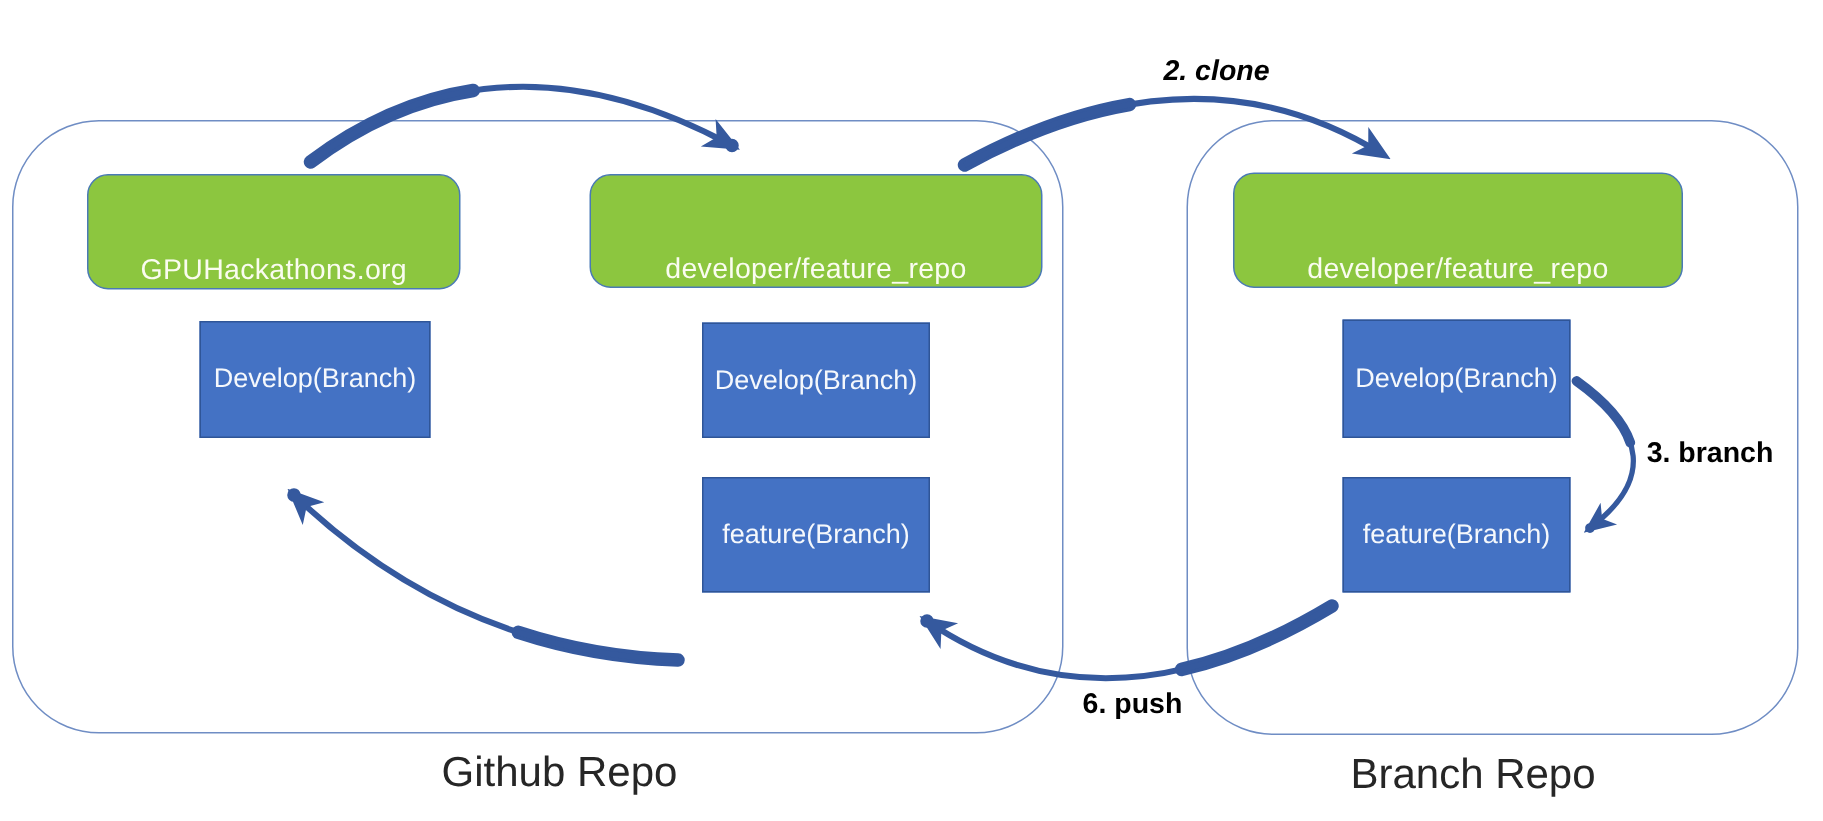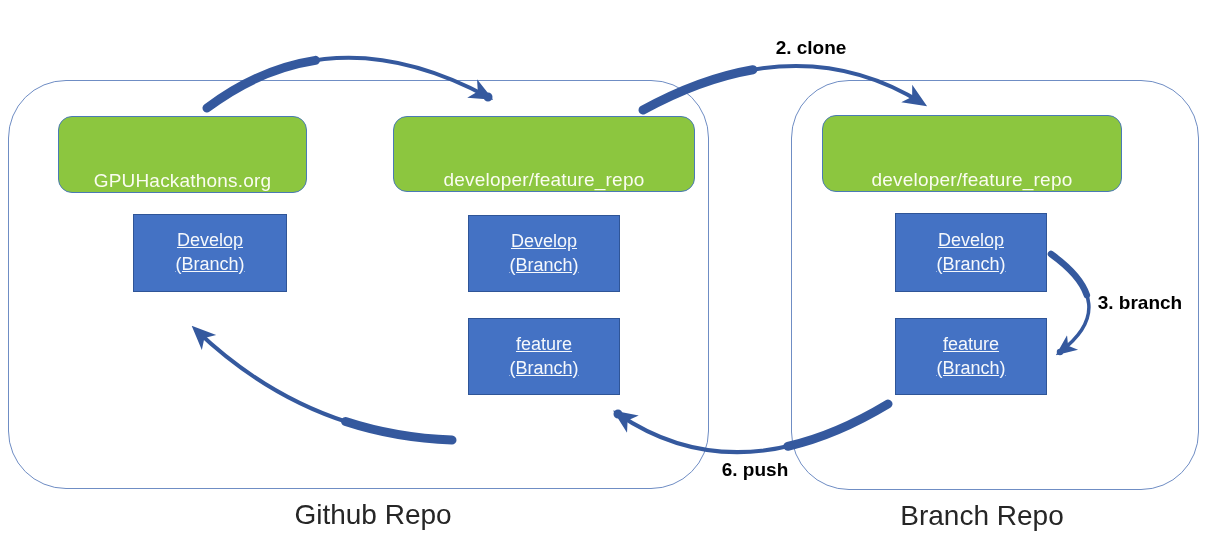--- a/index.html
+++ b/index.html
@@ -23,36 +23,36 @@
   .repo-box{
     position:absolute; display:flex; align-items:flex-end; justify-content:center;
     background:var(--repo-box-fill); border:1px solid var(--repo-box-border);
     border-radius:14px; color:var(--repo-box-text); font-size:19px; letter-spacing:.2px;
   }
   .rb-upstream{ left:58px;  top:116px; width:247px; height:75px; }
   .rb-fork    { left:393px; top:116px; width:300px; height:74px; }
   .rb-clone   { left:822px; top:115px; width:298px; height:75px; }
 
   .branch-box{
-    position:absolute; display:flex; flex-direction:column; align-items:center; justify-content:center;
+    position:absolute; display:flex; flex-direction:row; align-items:center; justify-content:center;
     background:var(--branch-box-fill); border:1px solid var(--branch-box-border);
-    color:var(--branch-box-text); font-size:18px; line-height:1.32; text-align:center;text-decoration:underline;
+    color:var(--branch-box-text); font-size:18px; line-height:1.32; text-align:center;
   }
   .bb-gh-develop   { left:133px; top:214px; width:152px; height:76px; }
   .bb-mid-develop  { left:468px; top:215px; width:150px; height:75px; }
   .bb-mid-feature  { left:468px; top:318px; width:150px; height:75px; }
   .bb-local-develop{ left:895px; top:213px; width:150px; height:77px; }
   .bb-local-feature{ left:895px; top:318px; width:150px; height:75px; }
 
   .step{
     position:absolute; font-weight:bold; font-size:19px; color:var(--step-label-color);
     text-align:center; white-space:nowrap;
   }
   .st-fork  { left:290px;  top:20px;  width:160px; }
-  .st-clone { left:731px;  top:37px;  width:160px; }
+  .st-clone { left:731px;  top:37px;  width:160px;font-style:italic; }
   .st-branch{ left:1060px; top:292px; width:160px; }
   .st-push  { left:675px;  top:459px; width:160px; }
   .st-pull  { left:183px;  top:423px; width:200px; }
 
   .caption{
     position:absolute; font-size:28px; color:var(--caption-color); text-align:center; white-space:nowrap;
   }
   .cap-github{ left:273px; top:499px; width:200px; }
   .cap-local { left:882px; top:500px; width:200px; }
 

